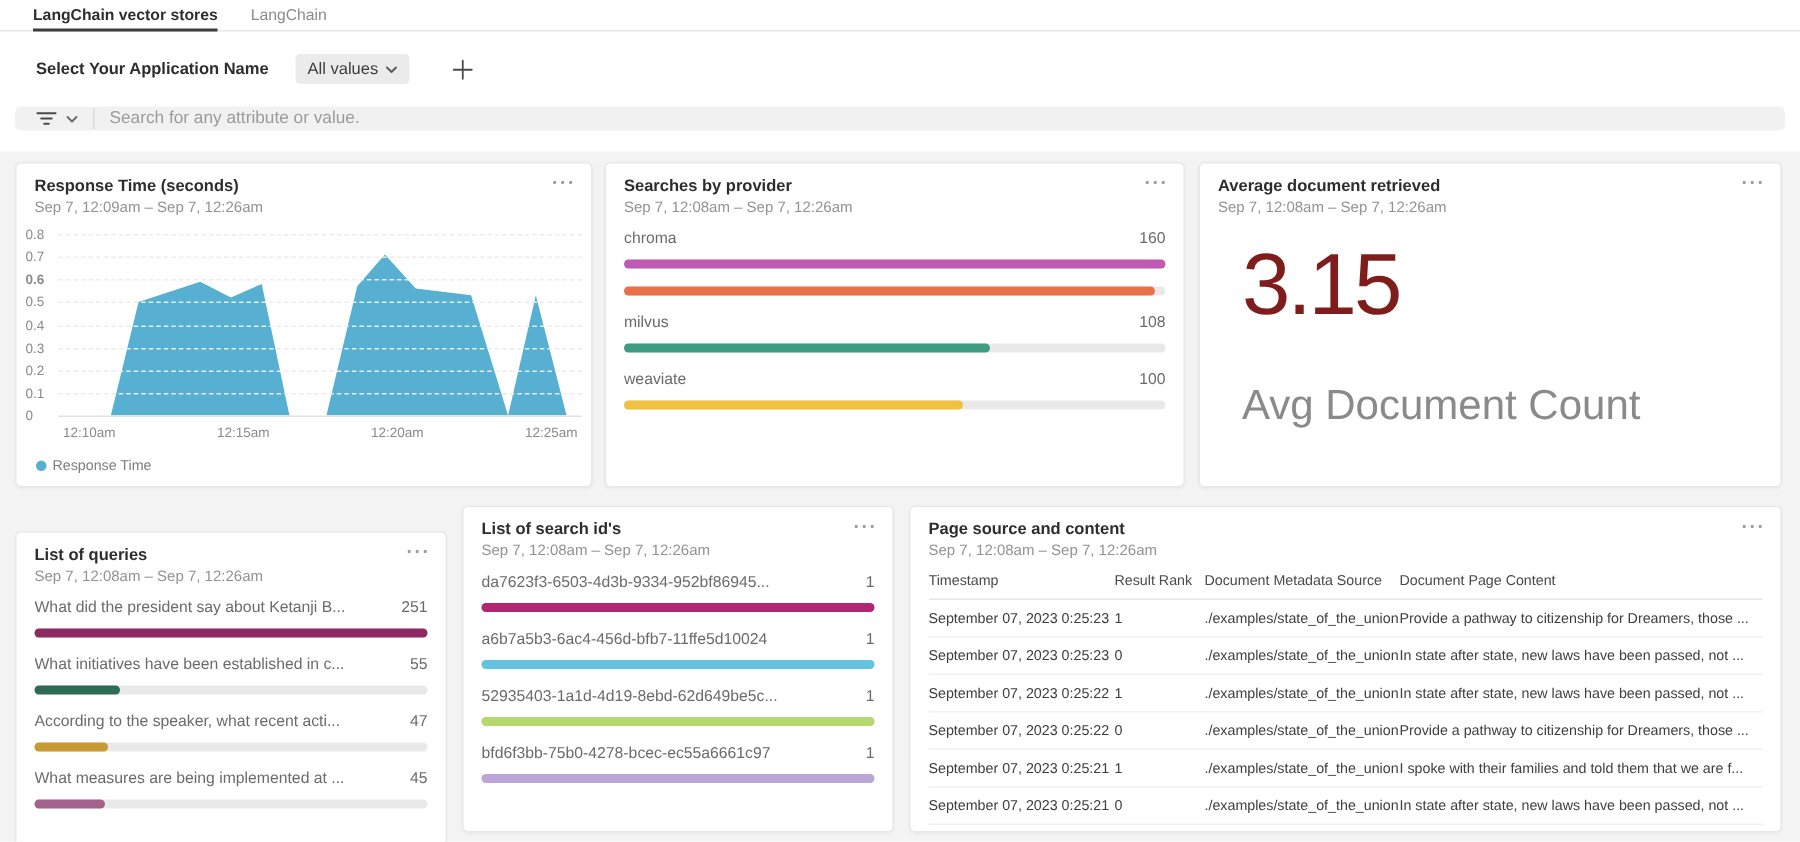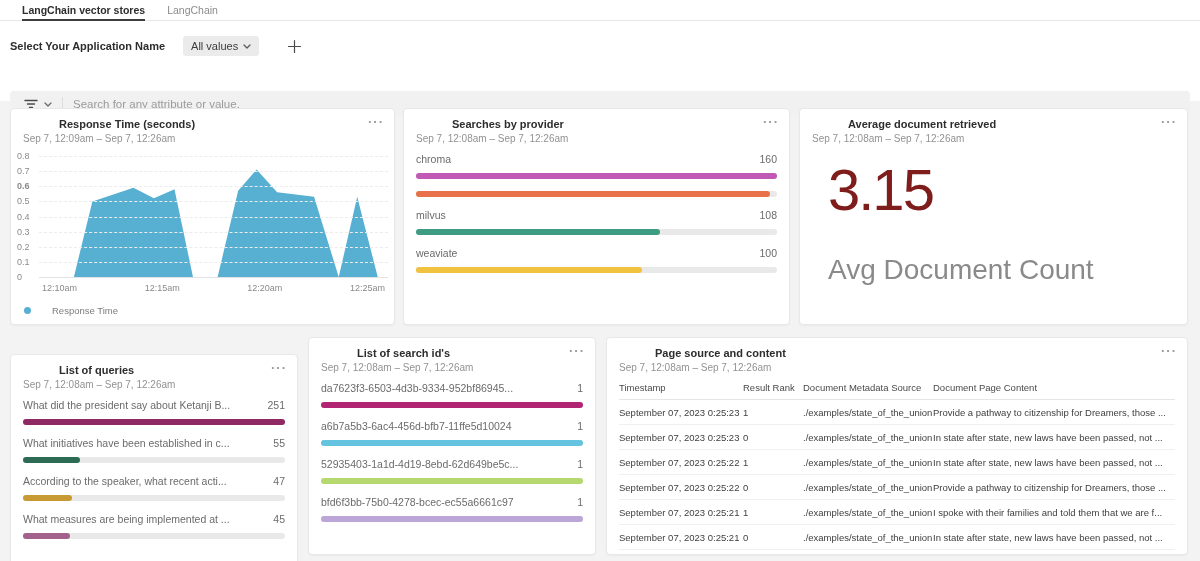--- a/index.html
+++ b/index.html
@@ -6,54 +6,54 @@
   html,body { background:#ffffff; }
   body { width:1200px; height:561px; font-family:"Liberation Sans", sans-serif; overflow:hidden; }
   .app { position:relative; width:1200px; height:561px; background:#f3f3f3; }
 
   
   .topbar { position:absolute; top:0; left:0; right:0; height:101px; background:#fff; }
   .tabs { height:21px; border-bottom:1px solid #e7e7e7; display:flex; gap:22px; padding-left:10px; }
   .tab { font-size:10.5px; color:#8b8b8b; display:flex; align-items:center; position:relative; cursor:pointer; white-space:nowrap; }
   .tab.active { color:#2e2e2e; font-weight:bold;margin-left:12px; }
   .tab.active::after { content:""; position:absolute; left:0; right:0; bottom:-1px; height:2px; background:#3d3d3d; }
-  .controls { position:absolute; top:21px; left:0; right:0; height:50px; display:flex; align-items:center; padding-left:10px; }
+  .controls { position:absolute; top:21px; left:0; right:0; height:50px; display:flex; align-items:center; padding-left:24px; }
   .tv-label { font-size:11px; font-weight:bold; color:#2d2d2d; }
   .chip { margin-left:18px; background:#ebebeb; border:none; border-radius:3px; padding:4px 8px; font-size:11px; color:#3c3c3c; display:flex; align-items:center; gap:5px; font-family:inherit; cursor:pointer; }
   .plus-btn { margin-left:28px; background:transparent; border:none; cursor:pointer; display:flex; align-items:center; }
-  .searchbar { position:absolute; top:71px; left:10px; right:10px; height:26px; background:#f1f1f1; border-radius:4px; display:flex; align-items:center; padding-left:14px;margin-top:20px; }
+  .searchbar { position:absolute; top:71px; left:10px; right:10px; height:16px; background:#f1f1f1; border-radius:4px; display:flex; align-items:center; padding-left:14px; }
   .sb-divider { width:1px; height:14px; background:#dcdcdc; margin:0 10px; }
   .searchbar input { flex:1; background:transparent; border:none; outline:none; font-size:11.5px; color:#333; font-family:inherit; }
   .searchbar input::placeholder { color:#9b9b9b; }
   .icon-wrap { display:flex; align-items:center; }
   .sb-chevron { margin-left:6px; }
 
   
   .panel { position:absolute; background:#fff; border:1px solid #e8e8e8; border-radius:4px; box-shadow:0 1px 2px rgba(0,0,0,0.04); overflow:hidden; }
   .p1 { left:10px;  top:108px; width:385px; height:217px; }
   .p2 { left:403px; top:108px; width:387px; height:217px; }
   .p3 { left:799px; top:108px; width:389px; height:217px; }
   .p4 { left:10px;  top:354px; width:288px; height:218px; }
   .p5 { left:308px; top:337px; width:288px; height:218px; }
   .p6 { left:606px; top:337px; width:582px; height:218px; }
   .p-head { padding:9px 12px 0; }
-  .p-title { font-size:11px; font-weight:bold; color:#2d2d2d;margin-left:36px; }
+  .p-title { font-size:11px; font-weight:bold; color:#2d2d2d; }
   .p-sub { font-size:10px; color:#929292; margin-top:3px; }
   .p-menu { position:absolute; top:6px; right:10px; background:transparent; border:none; color:#9a9a9a; font-size:13px; font-weight:bold; letter-spacing:1px; cursor:pointer; line-height:1; font-family:inherit; }
 
   
   .rt-ylabels { position:absolute; left:6px; top:47px; width:20px; height:121px; font-size:9px; color:#8a8a8a; }
   .rt-ylab { position:absolute; left:0; line-height:10px; }
   .rt-plot { position:absolute; left:28px; right:6px; top:47px; height:121px; }
   .rt-grid { position:absolute; left:0; right:0; height:0; border-top:1px dashed #ececec; }
   .rt-grid.zero { border-top:1px solid #e2e2e2; }
   #rt-svg { position:absolute; left:0; top:0; width:100%; height:100%; }
   .rt-xlabels { position:absolute; left:28px; right:6px; top:174px; height:12px; font-size:9px; color:#8a8a8a; }
   .rt-xlab { position:absolute; transform:translateX(-50%); white-space:nowrap; }
-  .rt-legend { position:absolute; left:13px; top:196px; display:flex; align-items:center; gap:21px; font-size:9.5px; color:#7c7c7c; }
+  .rt-legend { position:absolute; left:13px; top:196px; display:flex; align-items:center; gap:4px; font-size:9.5px; color:#7c7c7c; }
   .legend-dot { width:7px; height:7px; border-radius:50%; }
 
   
   .bar-list { position:absolute; left:12px; right:12px; top:44px; }
   .bl-row { margin-bottom:12px; }
   .bl-top { display:flex; justify-content:space-between; align-items:baseline; font-size:10.5px; color:#6b6b6b; margin-bottom:8px; }
   .bl-label { white-space:nowrap; overflow:hidden; text-overflow:ellipsis; padding-right:10px; }
   .bl-track { height:6px; background:#e9e9e9; border-radius:3px; }
   .bl-fill { height:6px; border-radius:3px; }
 

